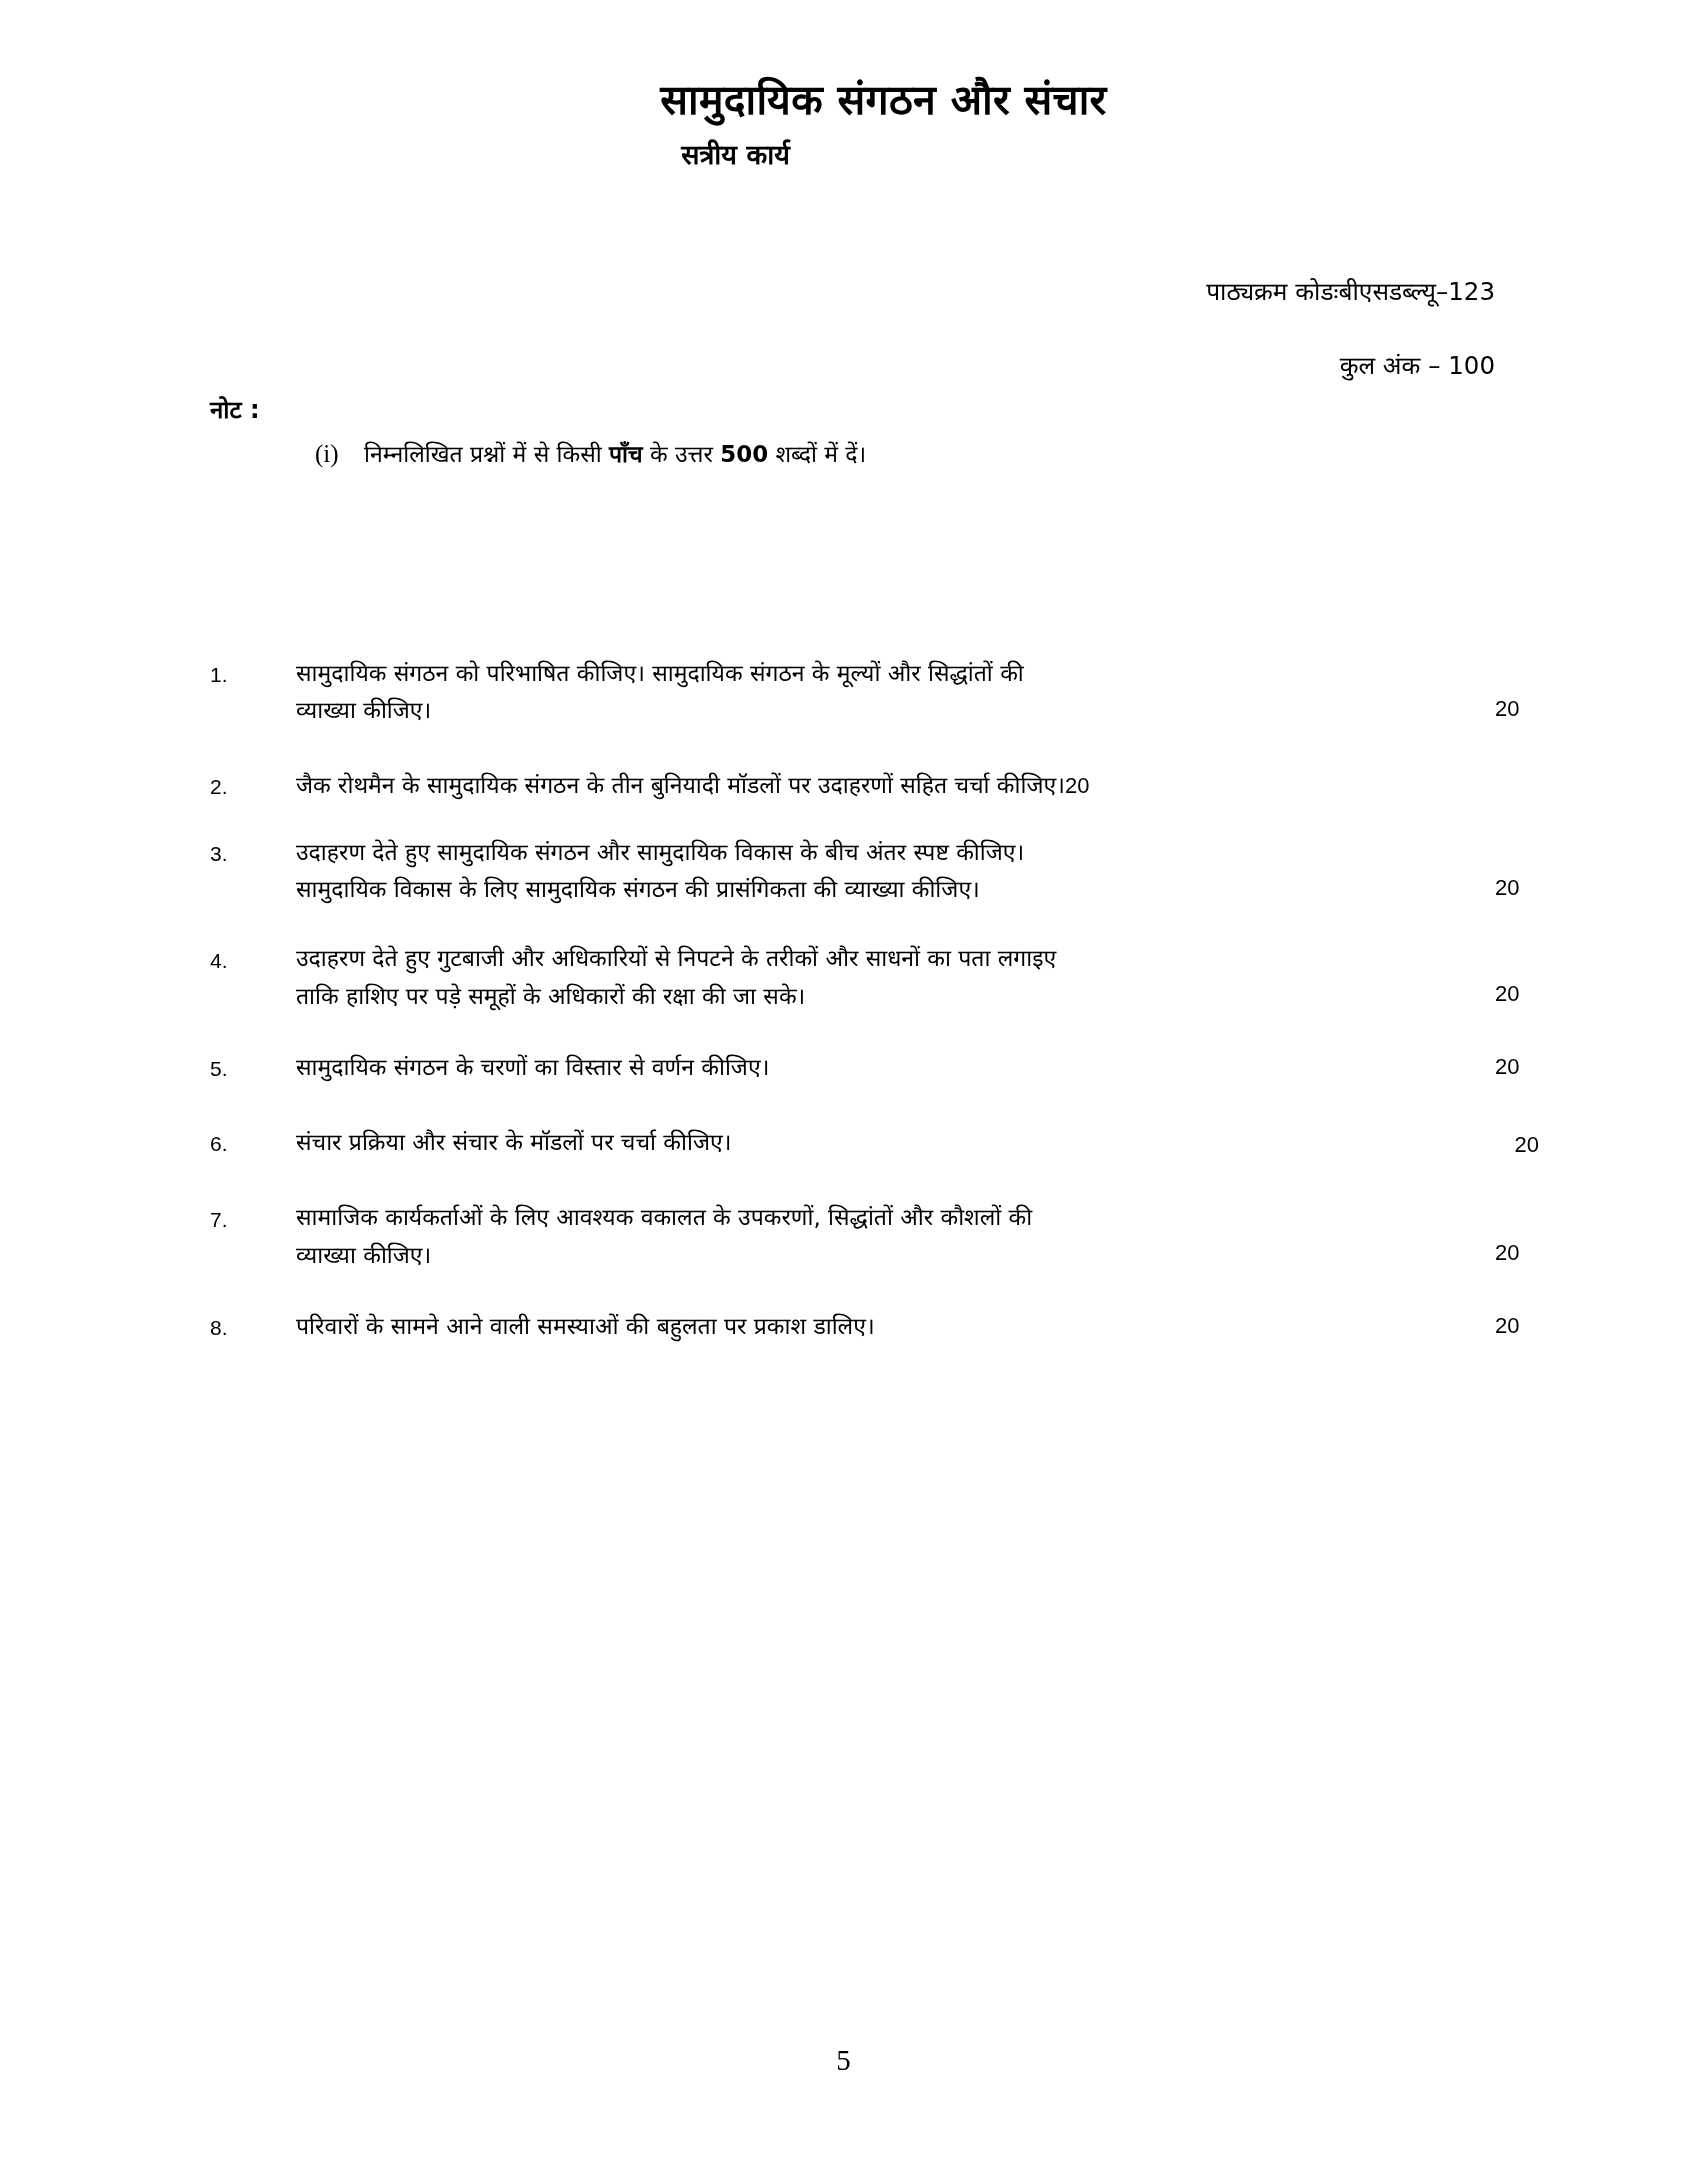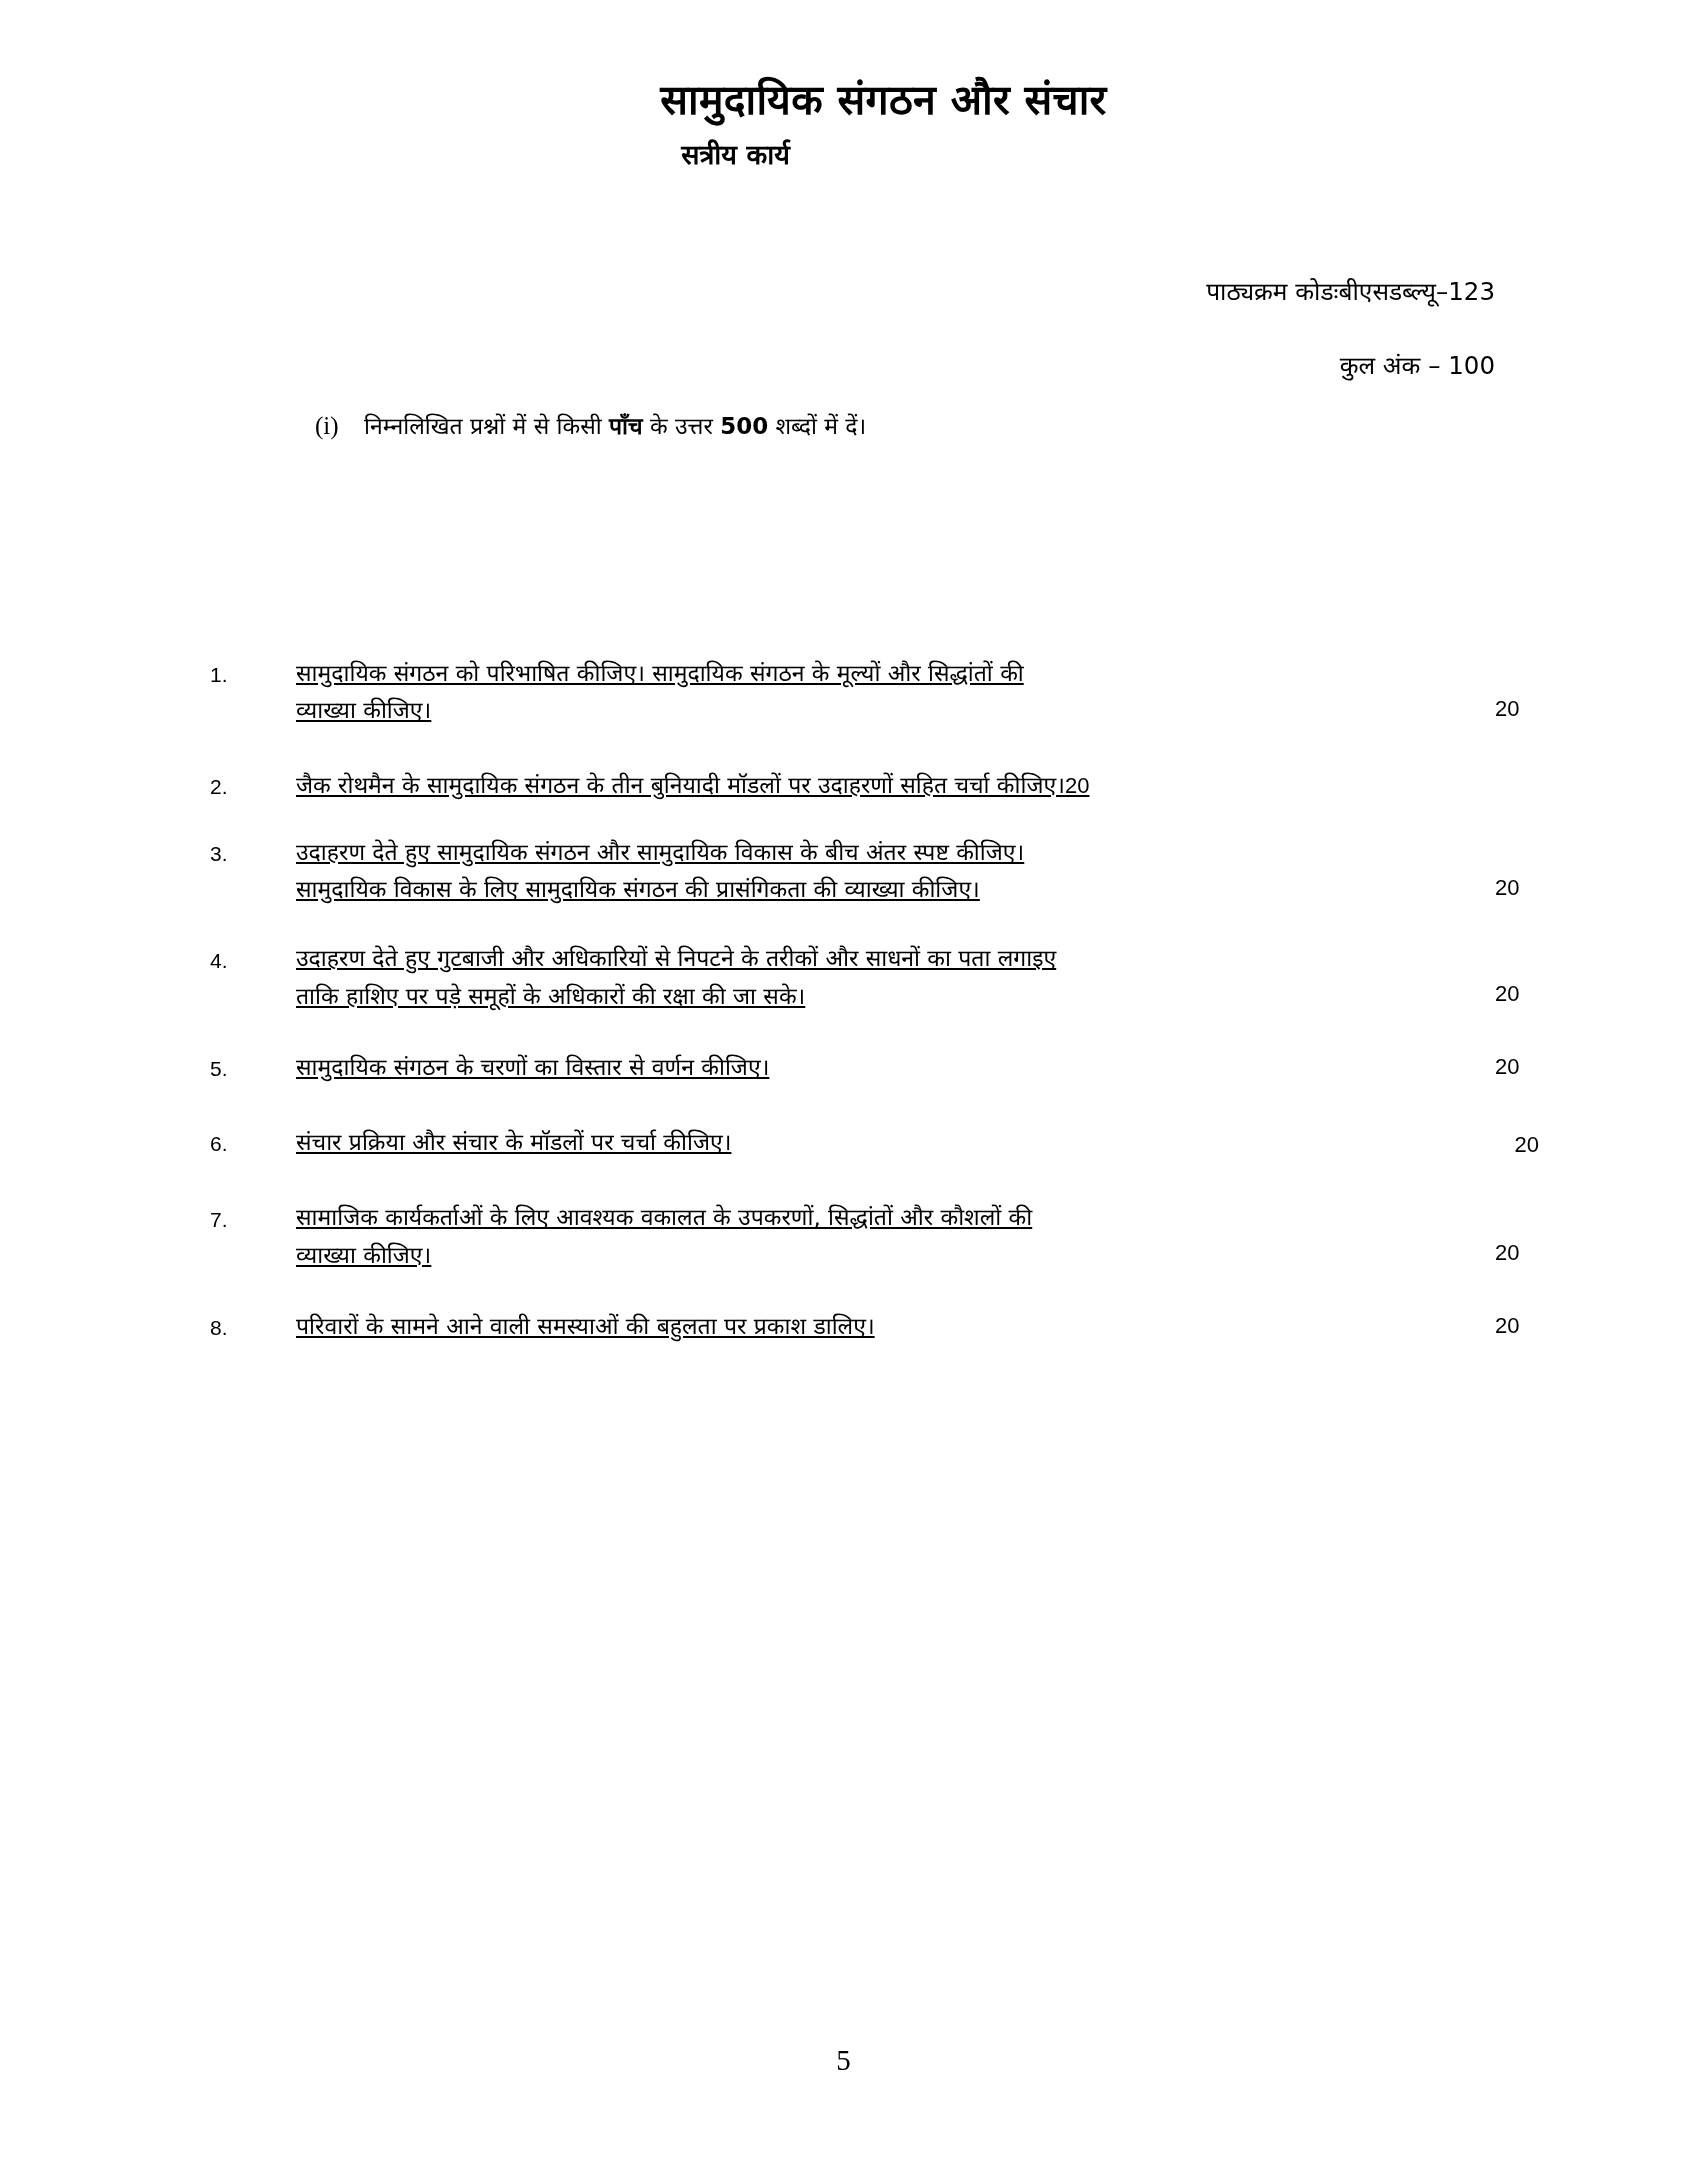--- a/index.html
+++ b/index.html
@@ -114,21 +114,20 @@
   }
   .qbody {
     flex: 1 1 auto;
     position: relative;
   }
   .qtext {
     font-family: "DejaVu Sans", "Liberation Sans", sans-serif;
     font-size: 23px;
     line-height: 1.62;
     white-space: pre-line;
-    text-decoration: underline;
   }
   .qmarks {
     position: absolute;
     font-size: 22px;
     font-family: "Liberation Sans", "DejaVu Sans", sans-serif;
     right: -26.5px;
     text-align: right;
     width: 53px;
   }
   .qmarks.inline {
@@ -170,20 +169,21 @@
 
   <div class="doc-title">सामुदायिक संगठन और संचार</div>
   <div class="doc-subtitle">सत्रीय कार्य</div>
 
   <div class="meta-block">
     <div class="meta-line">पाठ्यक्रम कोडःबीएसडब्ल्यू–123</div>
     <div class="meta-line">कुल अंक – 100</div>
   </div>
 
   <div class="note-wrap">
+    <div class="note-label">नोट :</div>
     <div class="note-items">
 
       <div class="note-item">
         <span class="note-marker">(i)</span>
         <span class="note-text"><span>निम्नलिखित प्रश्नों में से किसी </span><b>पाँच</b><span> के उत्तर </span><b>500</b><span> शब्दों में दें।</span></span>
       </div>
 
 
     </div>
   </div>

